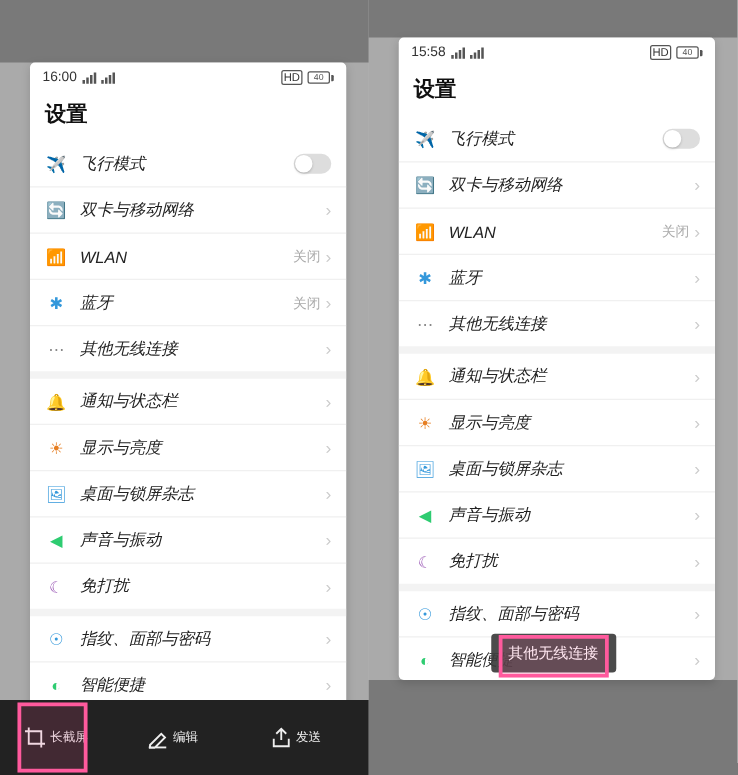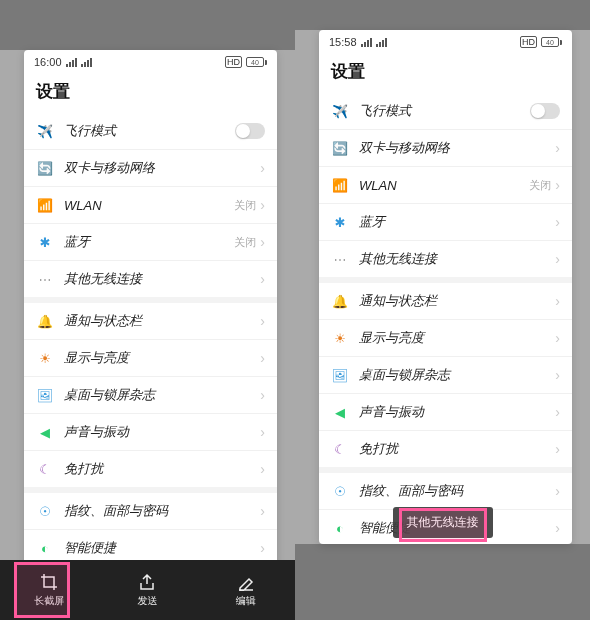--- a/index.html
+++ b/index.html
@@ -81,21 +81,21 @@
       position: absolute;
       left: 0; right: 0; bottom: 0;
       height: 60px;
       background: #222;
       display: flex;
       justify-content: space-around;
       align-items: center;
       color: #eee;
       font-size: 10px;
     }
-    .toolbar .btn { display: flex; flex-direction: column; align-items: center; gap: 3px; width:60px; }
+    .toolbar .btn { display: flex; flex-direction: row; align-items: center; gap: 3px; width:60px; }
     .toolbar svg { width: 18px; height: 18px; stroke: #eee; fill: none; stroke-width: 1.5; }
     .hl {
       position: absolute;
       border: 3px solid #ff5a9d;
       background: rgba(255,90,157,0.15);
       pointer-events: none;
     }
     .scroll-tip {
       position: absolute;
       background: rgba(60,60,60,0.92);
@@ -234,29 +234,29 @@
 
   <div class="toolbar">
     <div class="btn">
       <svg>
           <path d="M4 1v13h13M1 4h13v13"></path>
         </svg>
       <span>长截屏</span>
     </div>
     <div class="btn">
       <svg>
+          <path d="M3 15l9-9 3 3-9 9H3v-3zM2 17h14"></path>
+        </svg>
+      <span>编辑</span>
+    </div>
+    <div class="btn">
+      <svg>
           <path d="M9 2v9M5 6l4-4 4 4M3 10v6h12v-6"></path>
         </svg>
       <span>发送</span>
-    </div>
-    <div class="btn">
-      <svg>
-          <path d="M3 15l9-9 3 3-9 9H3v-3zM2 17h14"></path>
-        </svg>
-      <span>编辑</span>
     </div>
   </div>
 
   <div class="hl" style="left:14px;bottom:2px;width:56px;height:56px"></div>
 </div>
 
 <div class="phone">
   <div class="scrim-strip" style="top:0;height:30px"></div>
   <div class="scrim-strip" style="bottom:0;height:76px"></div>
 

